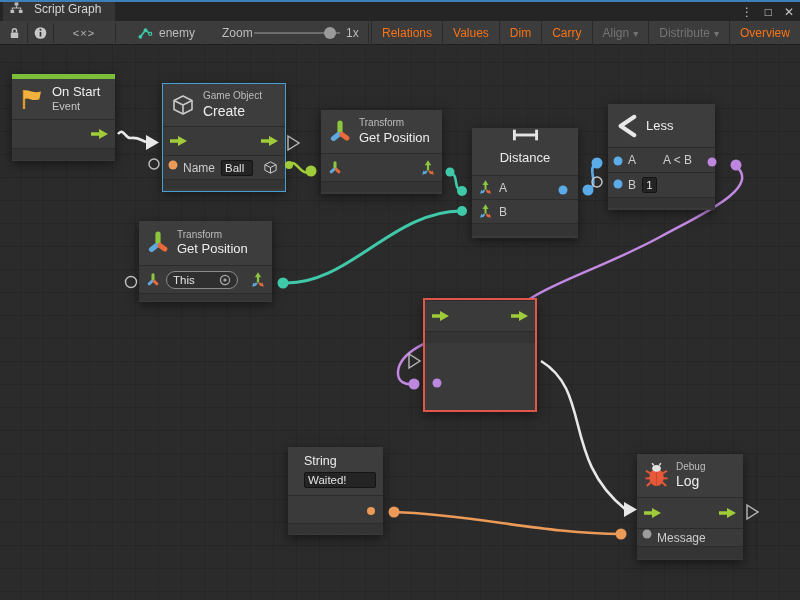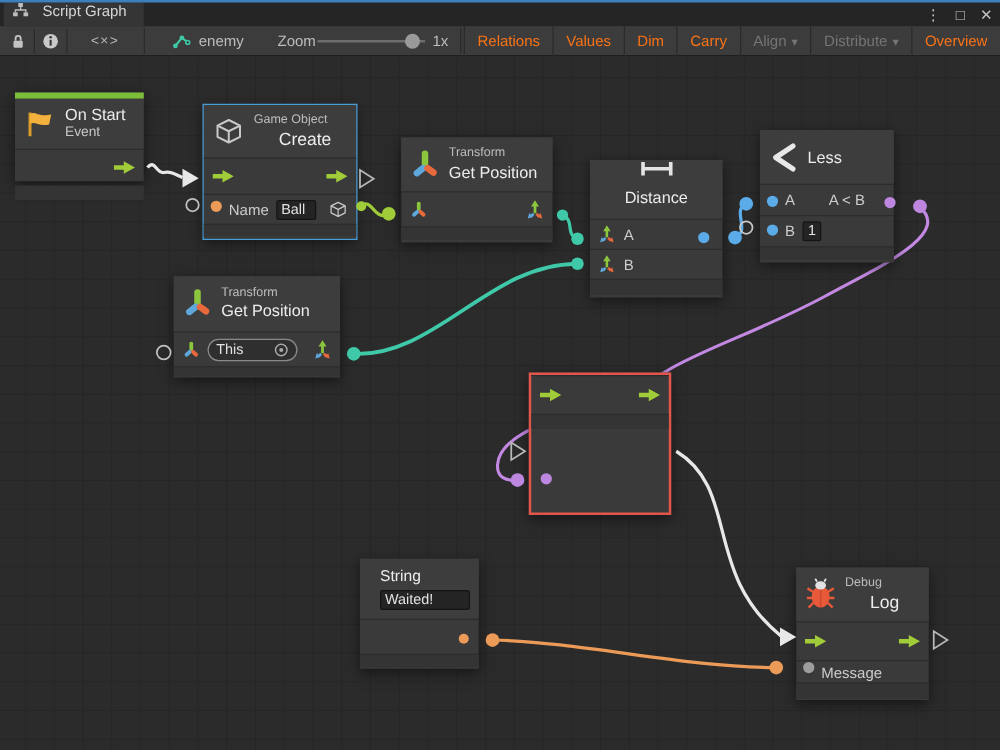--- a/index.html
+++ b/index.html
@@ -33,21 +33,21 @@
     background-size:23px 23px;background-position:-3px -6px;}
   svg.layer{position:absolute;left:0;top:0;width:800px;height:555px;pointer-events:none;}
   .layer-under{z-index:1;}
   .layer-over{z-index:10;}
   
   .node{position:absolute;background:#3a3a3a;box-shadow:0 3px 10px rgba(0,0,0,.5);color:#dcdcdc;z-index:5;}
   .node .hdr{display:flex;align-items:center;gap:8px;padding:0 8px;background:#3d3d3d;}
   .node .hdr .tcol{display:flex;flex-direction:column;justify-content:center;line-height:1.25;}
   .cat{font-size:10px;color:#bdbdbd;}
   .ttl{font-size:13px;color:#ececec;}
-  .ttl.big{font-size:14px;margin-left:20px;}
+  .ttl.big{font-size:14px;}
   .sub{font-size:11px;color:#c7c7c7;}
   .row{position:relative;display:flex;align-items:center;border-top:1px solid #2c2c2c;padding:0 7px;font-size:12px;color:#cccccc;}
   .ftr{border-top:1px solid #2c2c2c;background:#343434;}
   .accent{height:5px;background:#7cbe3a;}
   .farrow-r{margin-left:auto;}
   .nfield{background:#242424;border:1px solid #141414;border-radius:2px;color:#e2e2e2;font-size:11.5px;padding:0 3px;height:16px;}
   .nfield.pill{background:#2f2f2f;border:1px solid #8a8a8a;border-radius:9px;height:18px;display:flex;align-items:center;justify-content:space-between;padding:0 6px;}
   .sel{outline:1px solid #4a9ed6;}
   .hot{border:2px solid #e0564b;}
 </style>
@@ -153,21 +153,21 @@
       <div class="tbtn"></div>
     </div>
   </div>
 
   <div class="canvas">
 
     <svg class="layer layer-under" viewBox="0 0 800 555">
       <path d="M736 121 C762 143 700 170 660 192 C610 219 560 235 533 252 C480 285 400 293 398 327 C397.5 337 405 340 414 339" fill="none" stroke="#c288e2" stroke-width="2.5"></path>
     </svg>
 
-    <div class="node" style="left:12px;top:29px;width:103px;height:71px;">
+    <div class="node" style="left:12px;top:29px;width:103px;height:87px;">
       <div class="accent"></div>
       <div class="hdr" style="height:40px;">
         <svg width="24" height="24" viewBox="0 0 24 24">
           <path d="M4 3 V22" stroke="#d99b2b" stroke-width="2.4"></path>
           <path d="M4 4 C8 1.5 11 6.8 21 4.6 L19.3 12.6 C11 14.6 8 9.6 4 12.2 Z" fill="#f2b03c"></path>
         </svg>
         <div class="tcol">
           <span class="ttl">On Start</span>
           <span class="sub">Event</span>
         </div>

